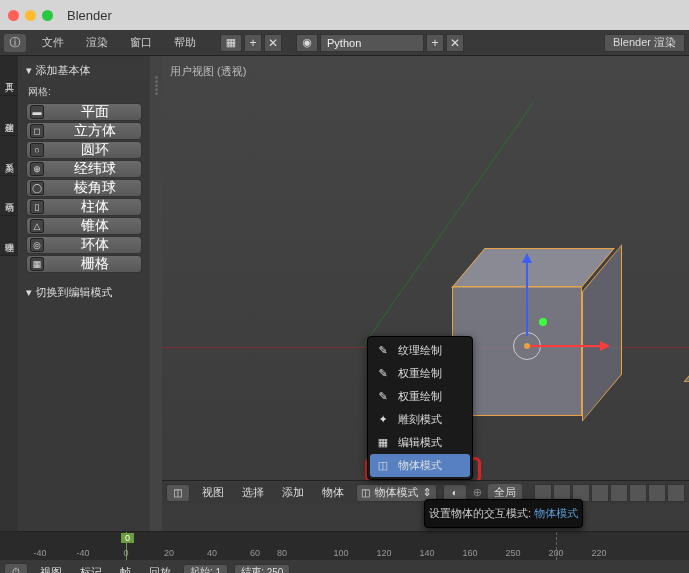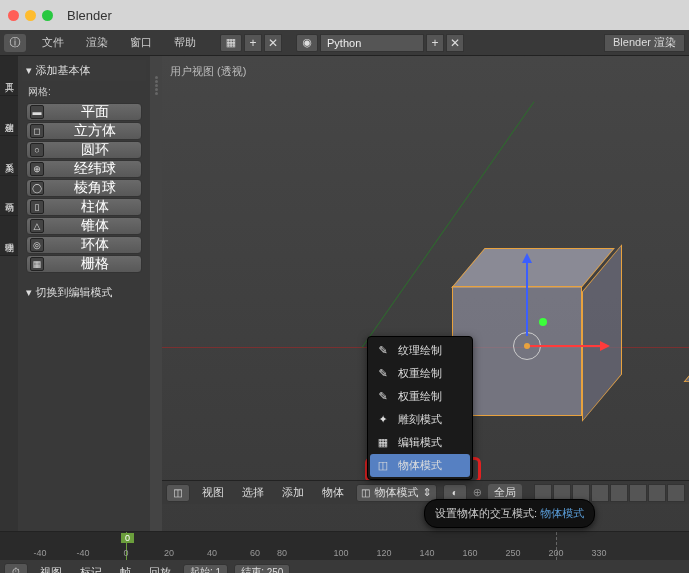--- a/index.html
+++ b/index.html
@@ -69,21 +69,21 @@
     .red-box-1 { left: 203px; bottom: 55px; width: 116px; height: 26px; }
     
     .viewport-header { position: absolute; bottom: 34px; left: 0; right: 0; height: 24px; background: #393939; border-top: 1px solid #222; display: flex; align-items: center; padding: 0 4px; gap: 6px; }
     .vh-icon { width: 24px; height: 18px; background: #555; border: 1px solid #333; border-radius: 3px; display: flex; align-items: center; justify-content: center; font-size: 10px; }
     .vh-menu { padding: 2px 6px; cursor: pointer; }
     .mode-selector { display: flex; align-items: center; background: #555; border: 1px solid #333; border-radius: 3px; padding: 1px 4px; gap: 4px; height: 18px; }
     .mode-selector-icon { font-size: 10px; }
     .viewport-icons { margin-left: auto; display: flex; gap: 1px; }
     .vp-icon-btn { width: 18px; height: 18px; background: #555; border: 1px solid #333; }
     
-    .tooltip { position: absolute; bottom: 10px; left: 262px; background: #111; border: 1px solid #000; border-radius: 13px; padding: 6px 10px; z-index: 99; box-shadow: 0 2px 6px rgba(0,0,0,0.6); }
+    .tooltip { position: absolute; bottom: 10px; left: 262px; background: #111; border: 1px solid #000; border-radius: 4px; padding: 6px 4px; z-index: 99; box-shadow: 0 2px 6px rgba(0,0,0,0.6); }
     .tooltip-line1 { color: #ccc; font-size: 11px; }
     .tooltip-mode { color: #5a9dd8; }
     .tooltip-line2 { color: #888; font-size: 10px; margin-top: 3px; font-family: monospace; }
     
     .timeline { position: absolute; bottom: 0; left: 0; right: 0; height: 42px; background: #393939; border-top: 1px solid #222; }
     .timeline-ruler { height: 28px; background: #2a2a2a; position: relative; display: flex; }
     .ruler-label { position: absolute; bottom: 2px; color: #999; font-size: 9px; transform: translateX(-50%); }
     .current-frame { position: absolute; left: 126px; top: 0; bottom: 0; width: 1px; background: #6b9e3c; }
     .current-frame::before { content: '0'; position: absolute; top: 1px; left: -5px; background: #6b9e3c; color: #fff; padding: 0 4px; font-size: 9px; }
     .endmark { position: absolute; left: 556px; top: 0; width: 200px; height: 100%; background: rgba(50,50,50,0.5); border-left: 1px dashed #666; }
@@ -285,21 +285,21 @@
       <div class="ruler-label" style="left: 169px;">20</div>
       <div class="ruler-label" style="left: 212px;">40</div>
       <div class="ruler-label" style="left: 255px;">60</div>
       <div class="ruler-label" style="left: 282px;">80</div>
       <div class="ruler-label" style="left: 341px;">100</div>
       <div class="ruler-label" style="left: 384px;">120</div>
       <div class="ruler-label" style="left: 427px;">140</div>
       <div class="ruler-label" style="left: 470px;">160</div>
       <div class="ruler-label" style="left: 513px;">250</div>
       <div class="ruler-label" style="left: 556px; text-align: right;">200</div>
-      <div class="ruler-label" style="left: 599px;">330</div>
+      <div class="ruler-label" style="left: 599px;">220</div>
     </div>
   <div class="timeline-header">
     <div class="vh-icon">⏱</div>
     <div class="tl-menu">视图</div>
     <div class="tl-menu">标记</div>
     <div class="tl-menu">帧</div>
     <div class="tl-menu">回放</div>
     <div class="tl-field">
       <span>起始:</span>&nbsp;<span>1</span>
     </div>

